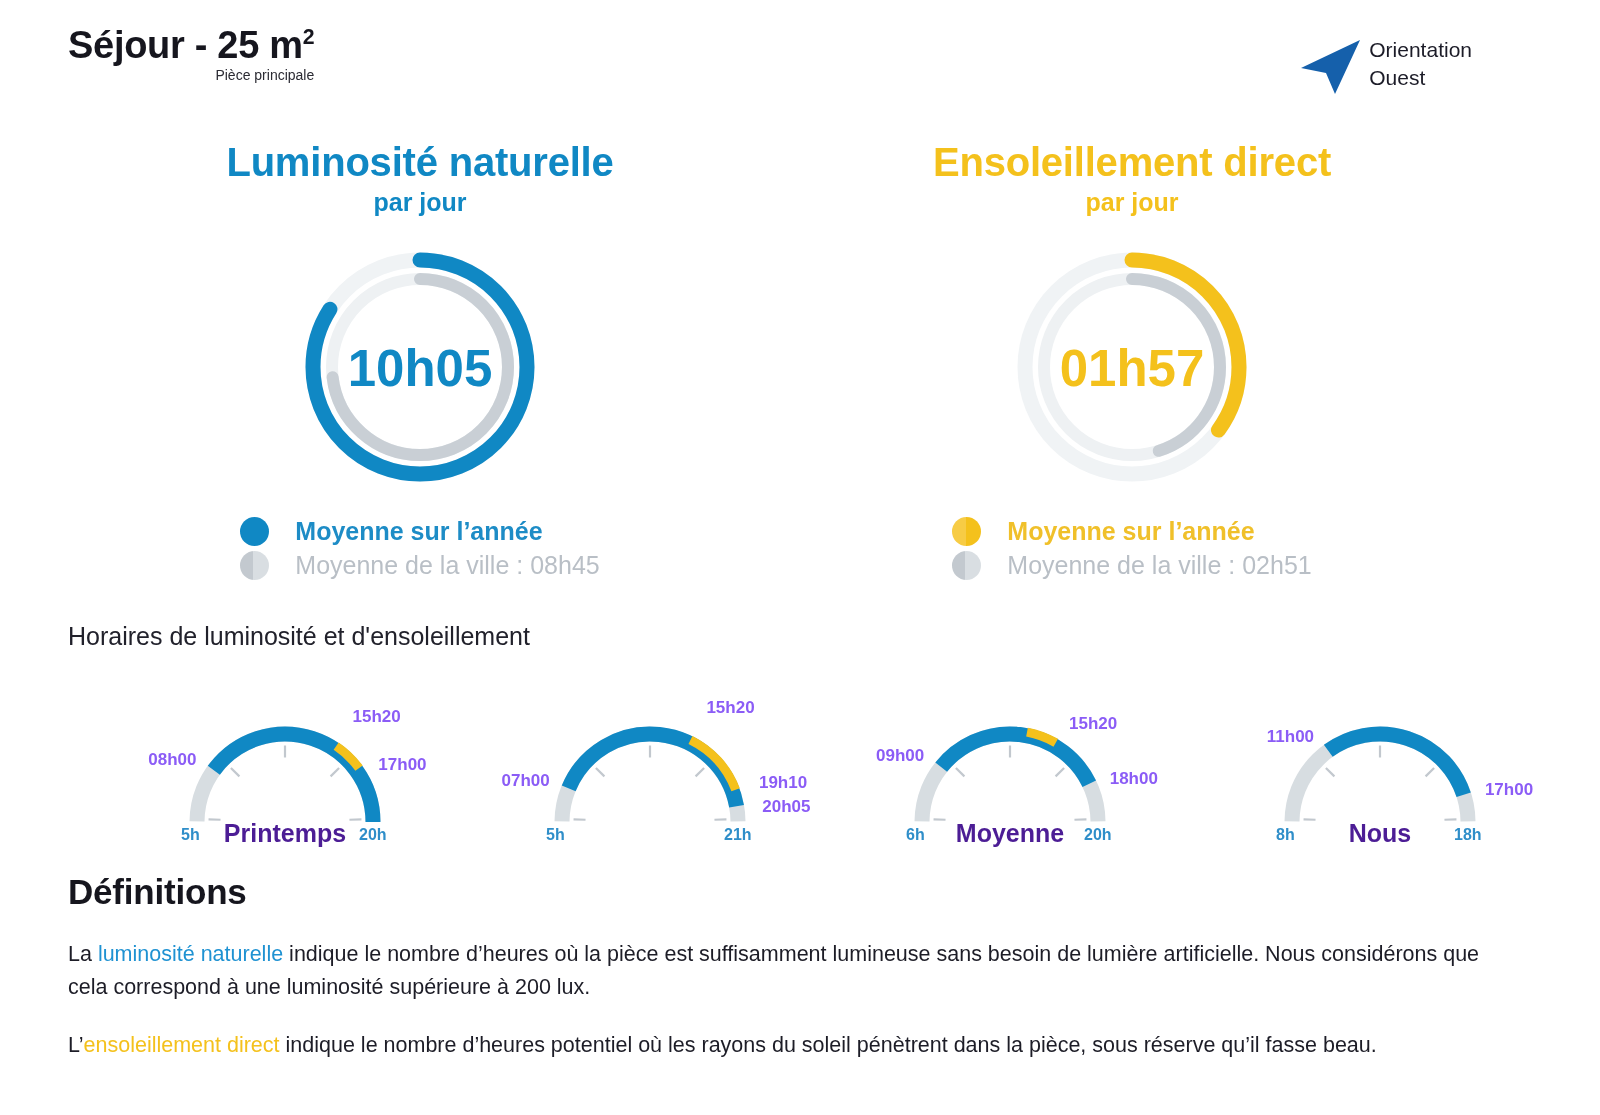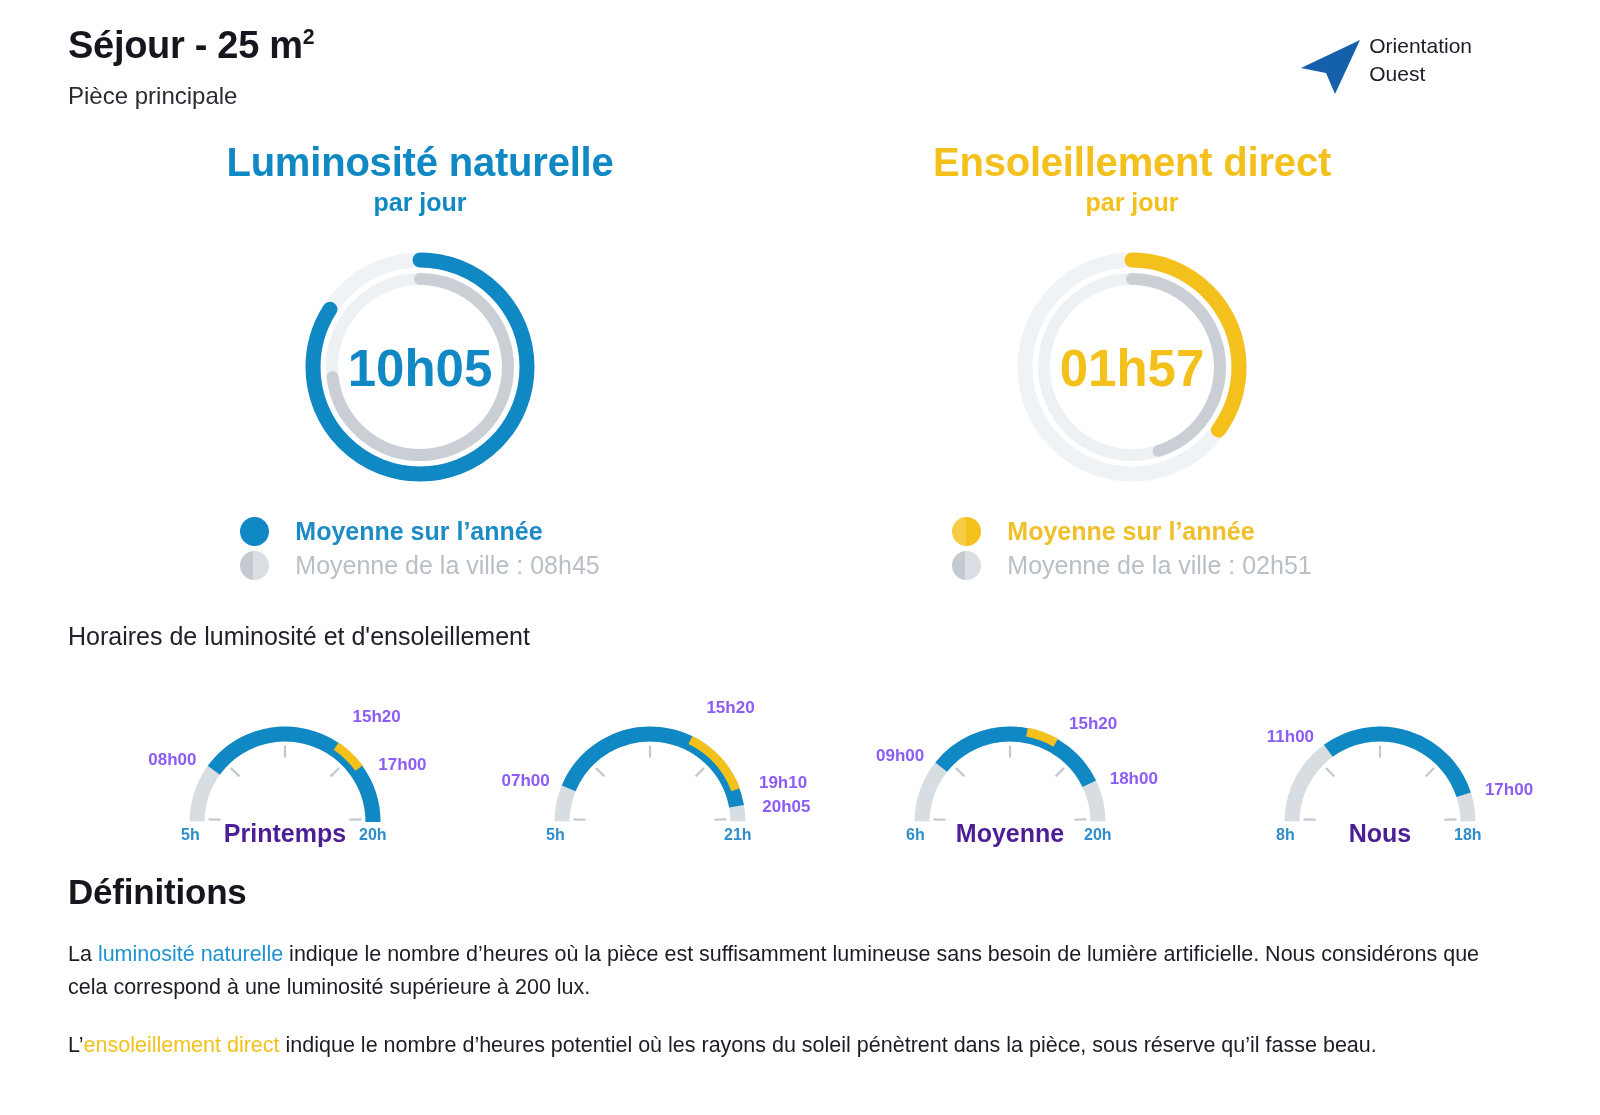--- a/index.html
+++ b/index.html
@@ -12,25 +12,25 @@
   }
   .page { position: relative; width: 1600px; height: 1115px; }
 
   
   .header { position: absolute; left: 68px; top: 26px; }
   .room-title {
     font-size: 38px; font-weight: 700; letter-spacing: -0.3px;
     color: #16161e; line-height: 1.05; white-space: nowrap;
   }
   .room-title sup { font-size: 0.56em; vertical-align: super; font-weight: 700; }
-  .room-sub { font-size: 24px; font-weight: 400; color: #2b2b33; margin-top: 16px; }
+  .room-sub { font-size: 14px; font-weight: 400; color: #2b2b33; margin-top: 1px; text-align: right; }
 
   .orientation {
     position: absolute; right: 128px; top: 32px;
-    display: flex; align-items: flex-start; gap: 6px;
+    display: flex; align-items: center; gap: 6px;
   }
   .orientation-icon { width: 64px; height: 58px; margin-top: 6px; }
   .orientation-text { font-size: 21px; line-height: 1.33; color: #1c1c28; }
 
   
   .metrics { position: absolute; left: 0; top: 140px; width: 1600px; height: 450px; }
   .metric { position: absolute; top: 0; width: 620px; text-align: center; }
   .metric.left  { left: 110px; }
   .metric.right { left: 822px; }
   .metric-title { font-size: 40px; font-weight: 700; letter-spacing: -0.2px; line-height: 1.1; }

